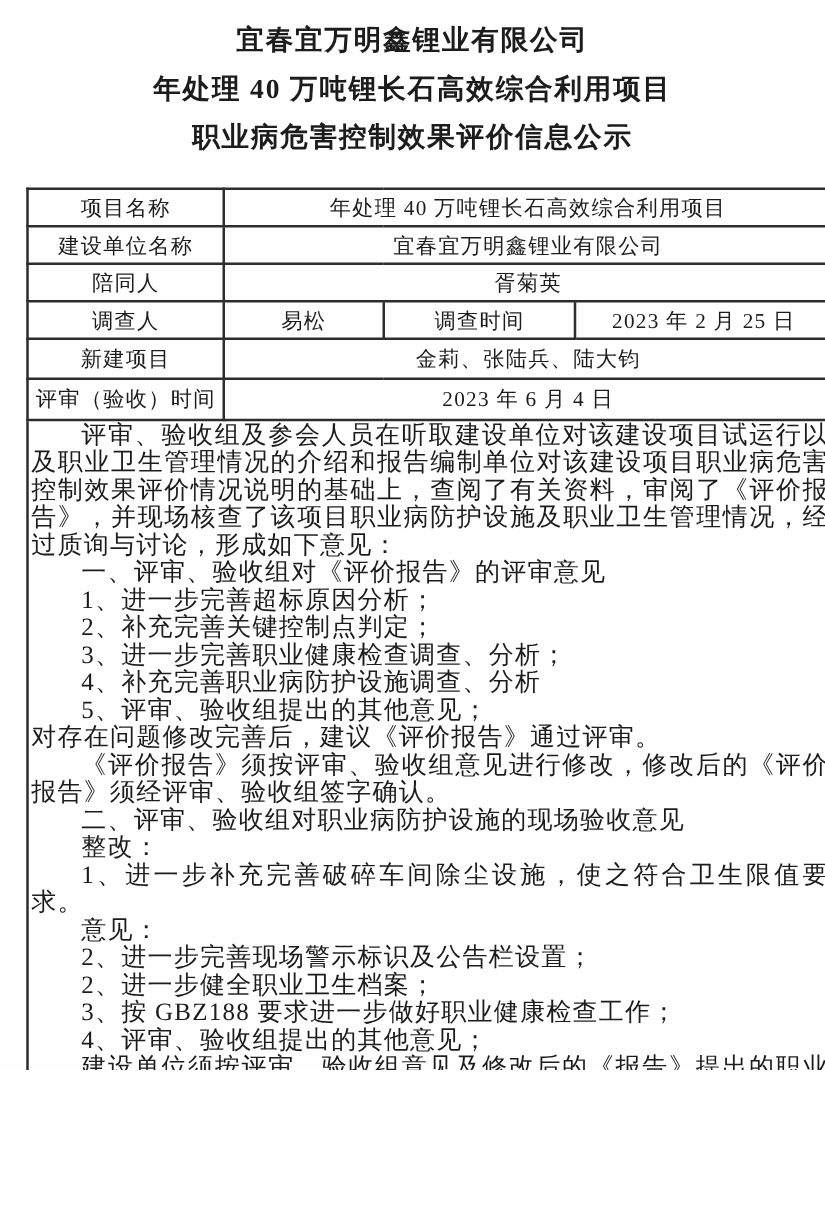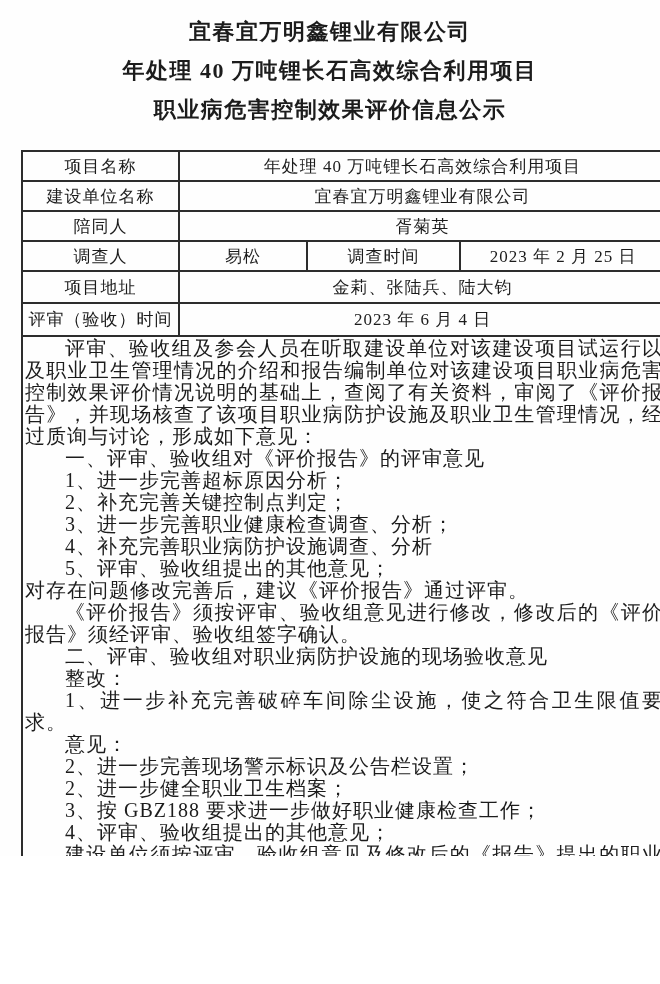--- a/index.html
+++ b/index.html
@@ -92,21 +92,21 @@
         <td>陪同人</td>
         <td colspan="3">胥菊英</td>
       </tr>
       <tr class="r">
         <td>调查人</td>
         <td>易松</td>
         <td>调查时间</td>
         <td>2023 年 2 月 25 日</td>
       </tr>
       <tr class="r8">
-        <td>项目地址</td>
+        <td>新建项目</td>
         <td colspan="3">金莉、张陆兵、陆大钧</td>
       </tr>
       <tr class="r9">
         <td>评审（验收）时间</td>
         <td colspan="3">2023 年 6 月 4 日</td>
       </tr>
       <tr>
         <td colspan="4" class="opinion-cell">
           <p class="ind">评审、验收组及参会人员在听取建设单位对该建设项目试运行以及职业卫生管理情况的介绍和报告编制单位对该建设项目职业病危害控制效果评价情况说明的基础上，查阅了有关资料，审阅了《评价报告》，并现场核查了该项目职业病防护设施及职业卫生管理情况，经过质询与讨论，形成如下意见：</p>
           <p class="ind b">一、评审、验收组对《评价报告》的评审意见</p>

